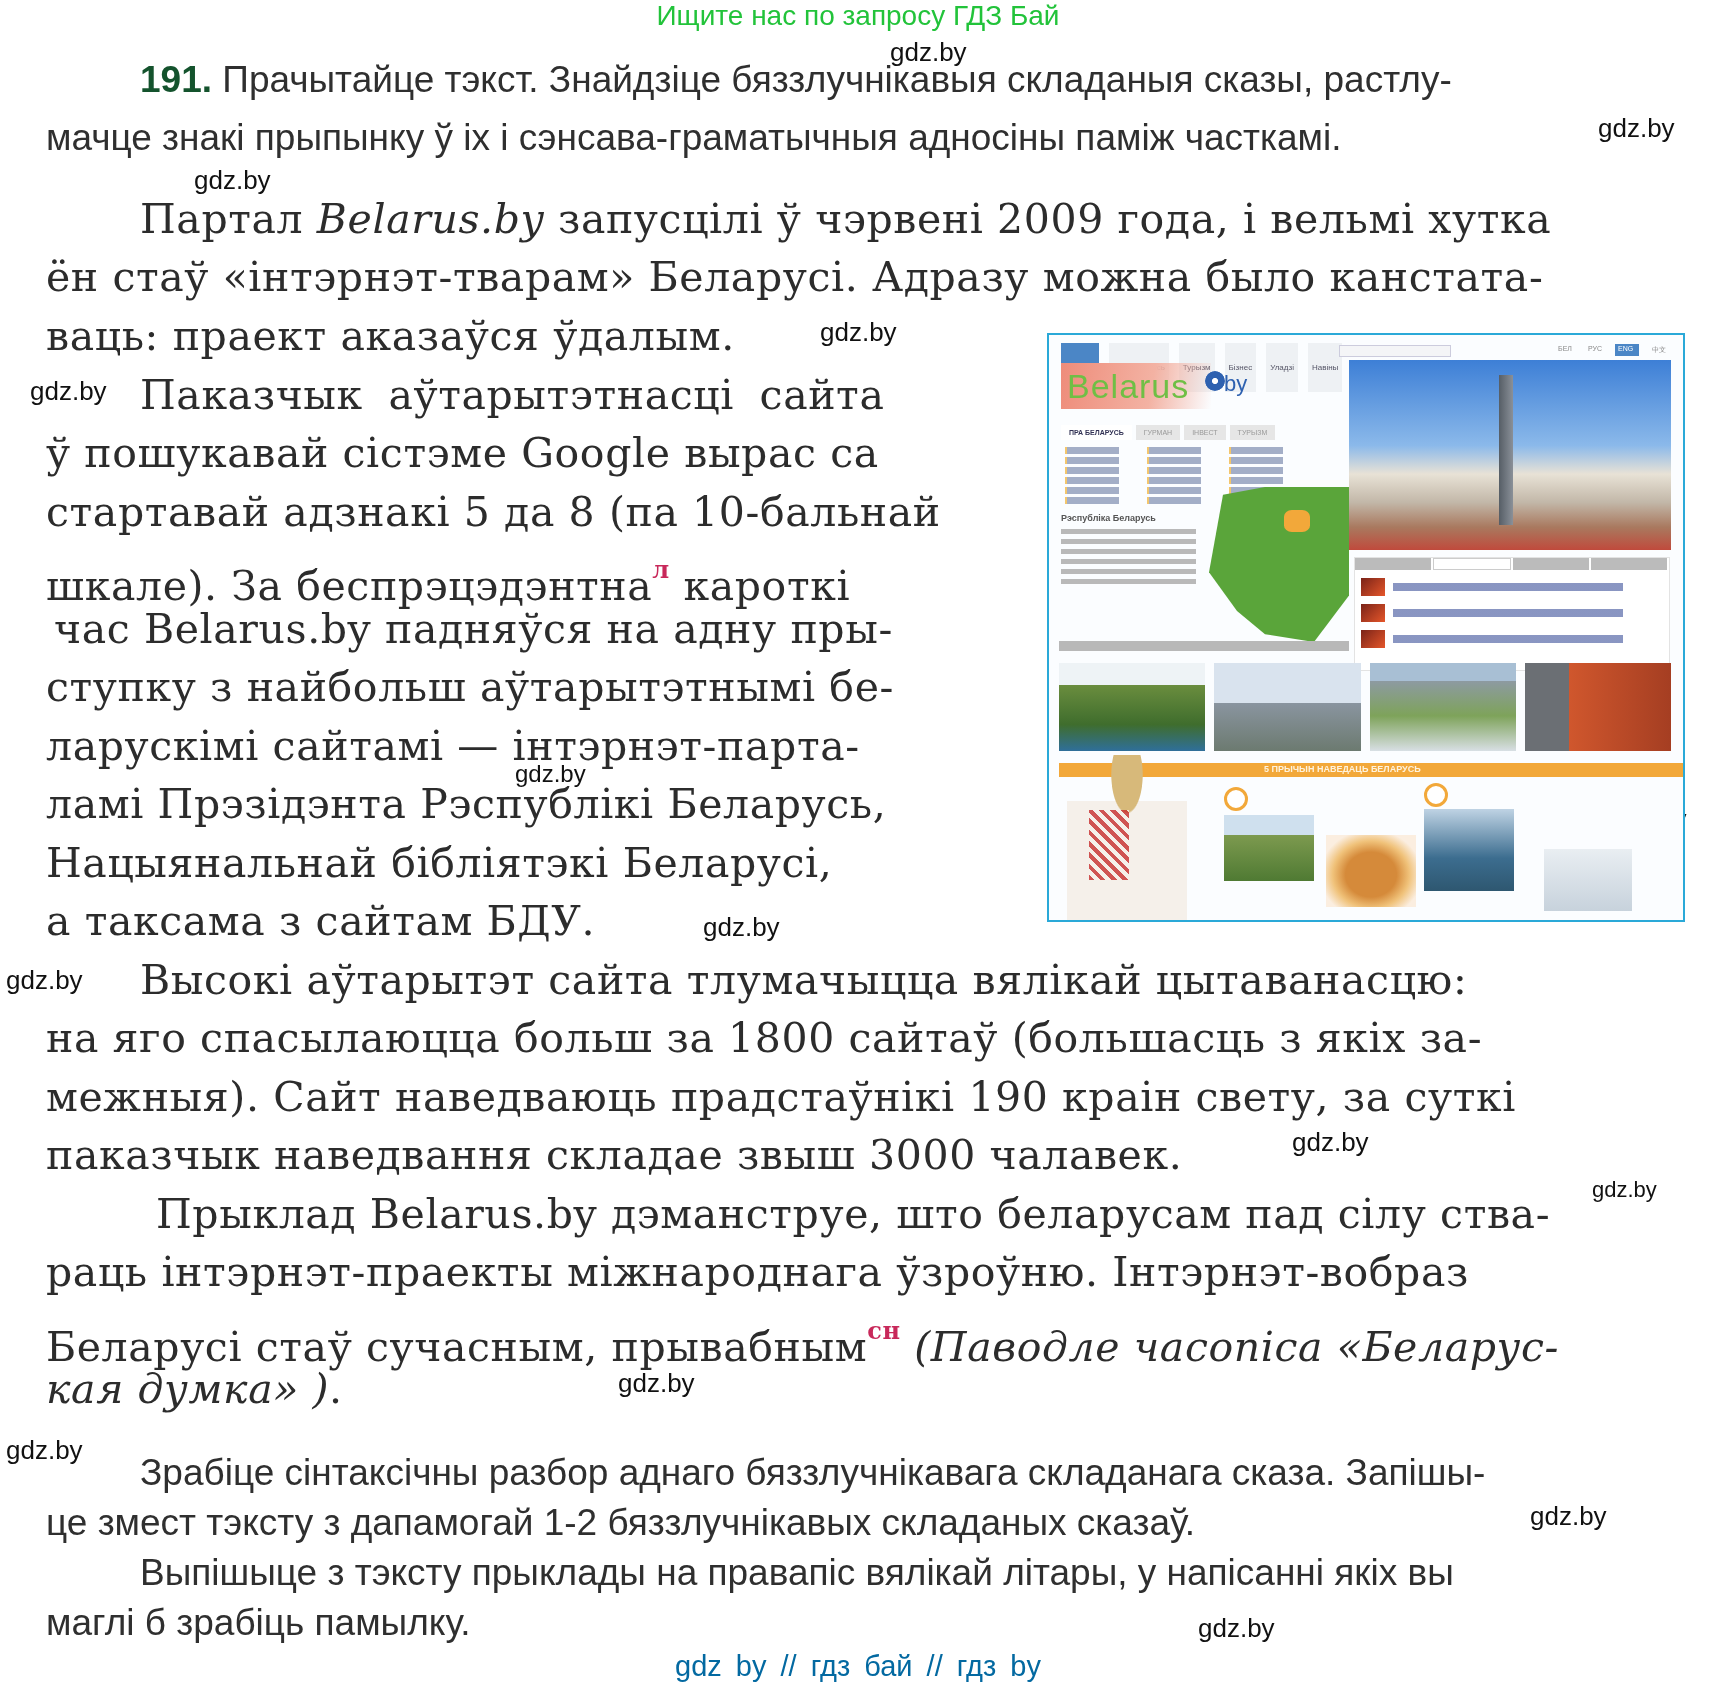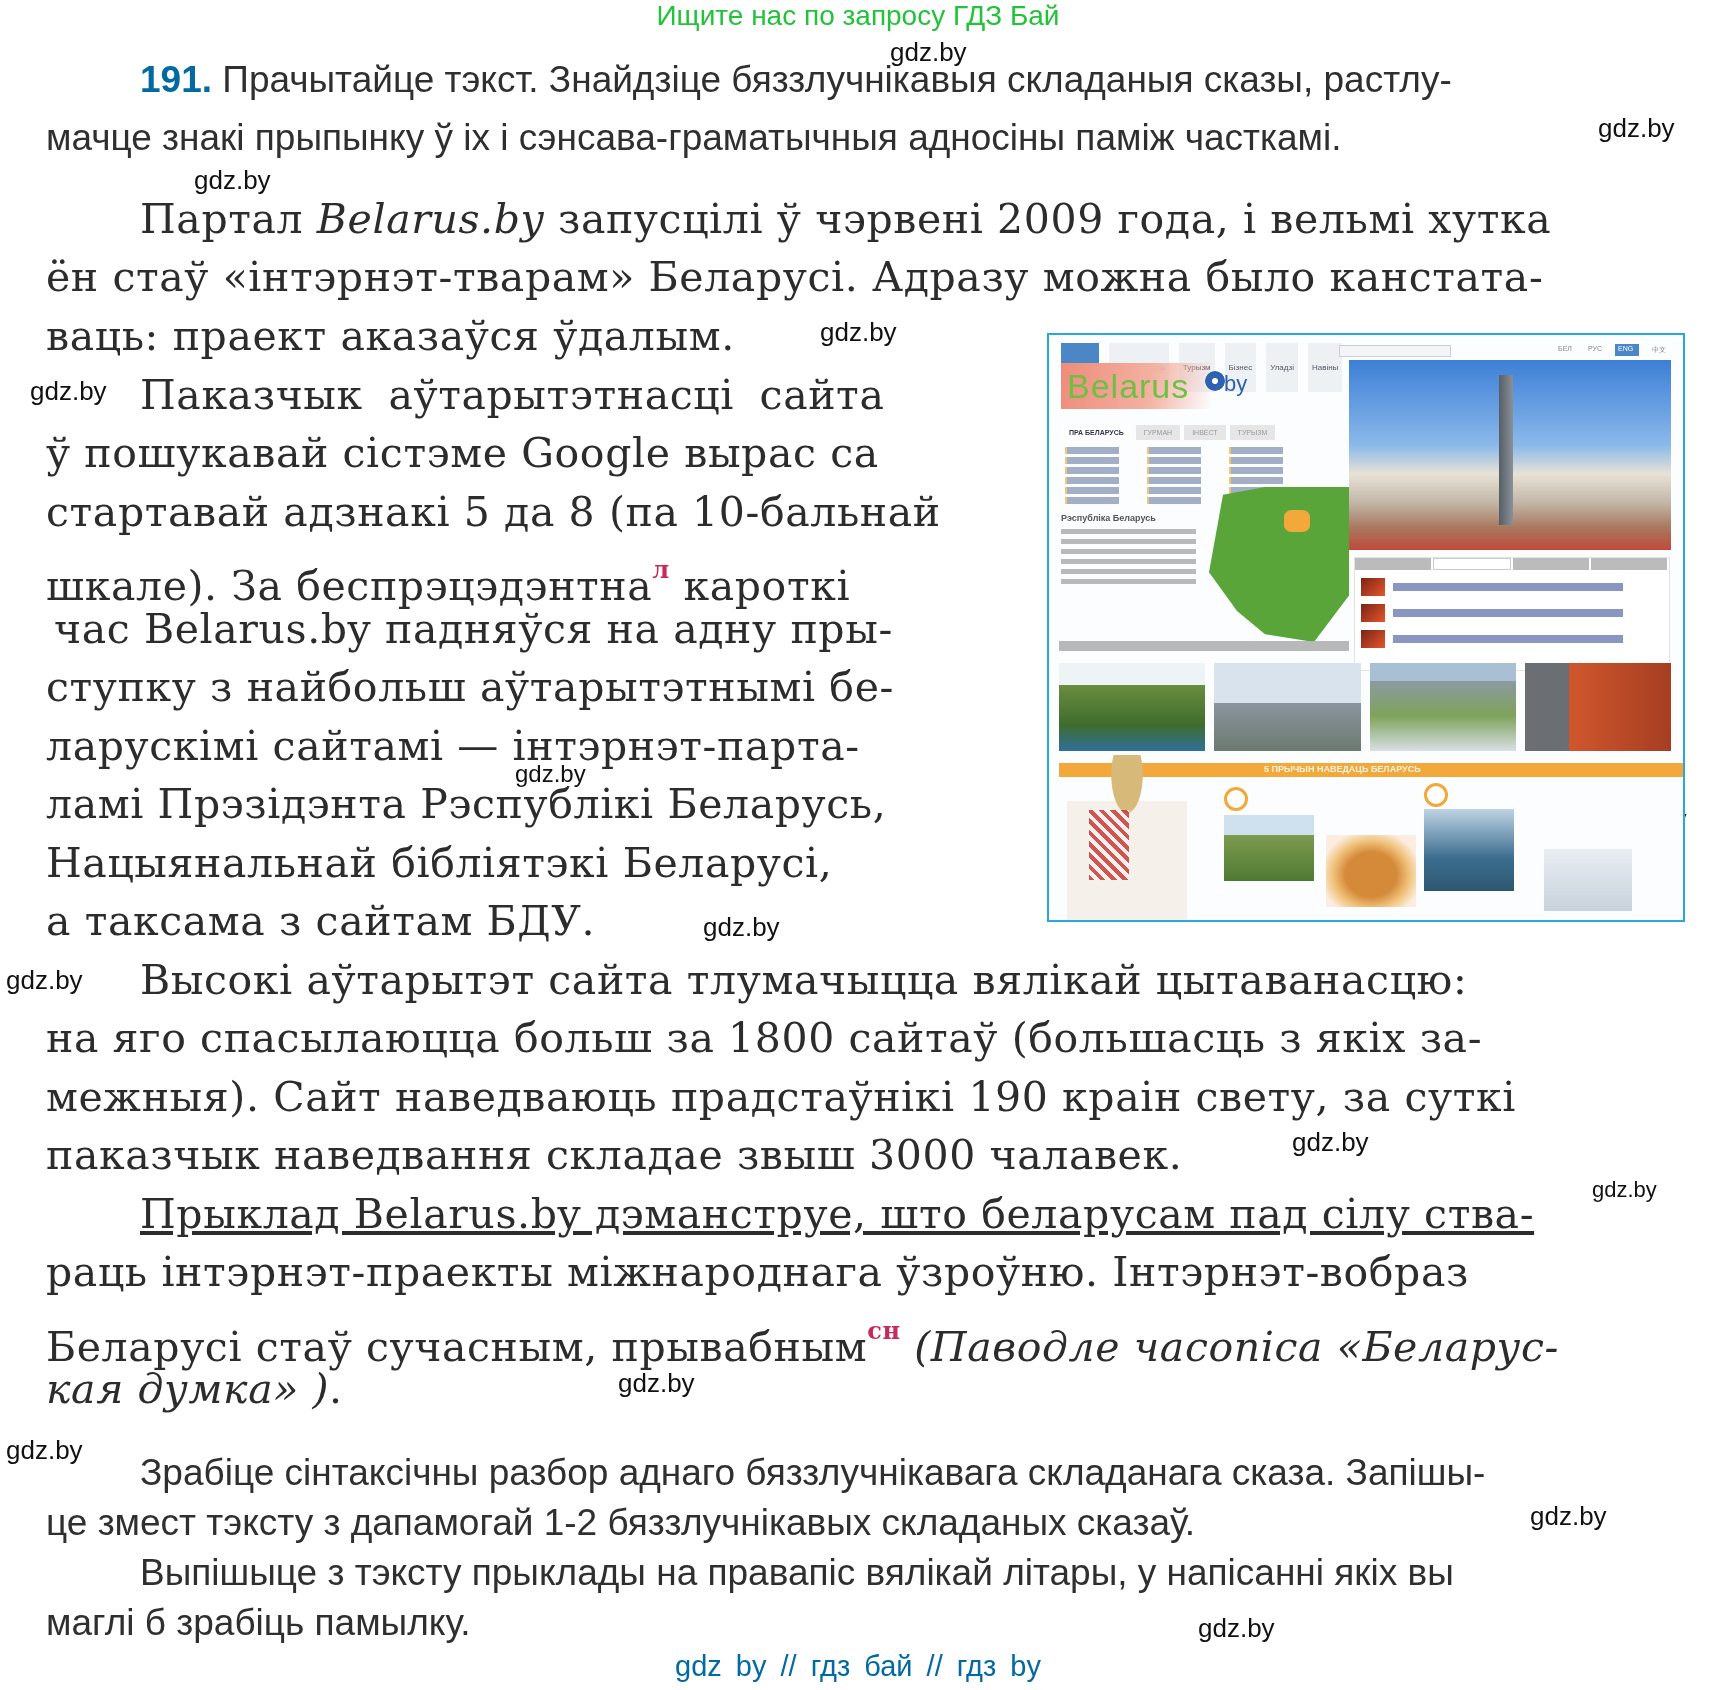--- a/index.html
+++ b/index.html
@@ -1,21 +1,21 @@
 <!DOCTYPE html>
 <html><head>
 <meta charset="utf-8">
 <style>
   html, body { margin:0; padding:0; background:#ffffff; }
   body { width:1716px; height:1690px; position:relative; overflow:hidden; color:#2b2b2b; }
   .abs { position:absolute; }
   .hdr { left:0; width:1716px; top:0; text-align:center; font-family:"Liberation Sans", sans-serif; font-size:28px; color:#22c33a; line-height:32px; }
   .wm { font-family:"Liberation Sans", sans-serif; font-size:26px; color:#111; line-height:28px; white-space:nowrap; }
   .task { font-family:"Liberation Sans", sans-serif; font-size:37px; color:#2f2f2f; line-height:56px; white-space:nowrap; }
-  .task .num { color:#0369a1; font-weight:bold; }
+  .task .num { color:#14532d; font-weight:bold; }
   .ser { font-family:"DejaVu Serif", serif; font-size:41px; color:#2c2c2c; line-height:58.5px; white-space:nowrap; letter-spacing:0.6px; }
   .ser i { font-style:italic; }
   .sup { color:#c8285a; font-size:24px; vertical-align:22px; font-weight:bold; }
   .q { font-family:"Liberation Sans", sans-serif; font-size:37px; color:#2f2f2f; line-height:50px; white-space:nowrap; }
   .foot { left:0; width:1716px; text-align:center; font-family:"Liberation Sans", sans-serif; font-size:29px; color:#0369a1; word-spacing:6px; }
 
   
   .shot { left:1047px; top:333px; width:634px; height:585px; border:2px solid #2aa9d8; background:#fbfdff; overflow:hidden; }
   .s-nav { position:absolute; left:12px; top:8px; display:flex; gap:10px; }
   .s-nav span { font-family:"Liberation Sans", sans-serif; font-size:8px; color:#556; padding:20px 4px; background:#eef1f4; }
@@ -111,21 +111,21 @@
 <div class="abs ser" style="left:46px; top:717px;">ларускімі сайтамі — інтэрнэт-парта-</div>
 <div class="abs ser" style="left:46px; top:775px;">ламі Прэзідэнта Рэспублікі Беларусь,</div>
 <div class="abs ser" style="left:46px; top:834px;">Нацыянальнай бібліятэкі Беларусі,</div>
 <div class="abs ser" style="left:46px; top:892px;">а таксама з сайтам БДУ.</div>
 
 <div class="abs ser" style="left:140px; top:951px;">Высокі аўтарытэт сайта тлумачыцца вялікай цытаванасцю:</div>
 <div class="abs ser" style="left:46px; top:1009px;">на яго спасылаюцца больш за 1800 сайтаў (большасць з якіх за-</div>
 <div class="abs ser" style="left:46px; top:1068px;">межныя). Сайт наведваюць прадстаўнікі 190 краін свету, за суткі</div>
 <div class="abs ser" style="left:46px; top:1126px;">паказчык наведвання складае звыш 3000 чалавек.</div>
 
-<div class="abs ser" style="left:140px; top:1185px;text-decoration:underline;">Прыклад Belarus.by дэманструе, што беларусам пад сілу ства-</div>
+<div class="abs ser" style="left:156px; top:1185px;">Прыклад Belarus.by дэманструе, што беларусам пад сілу ства-</div>
 <div class="abs ser" style="left:46px; top:1243px;">раць інтэрнэт-праекты міжнароднага ўзроўню. Інтэрнэт-вобраз</div>
 <div class="abs ser" style="left:46px; top:1302px;">
   <span>Беларусі стаў сучасным, прывабным</span><span class="sup">сн</span><i> (Паводле часопіса «Беларус-</i>
 </div>
 <div class="abs ser" style="left:46px; top:1360px;">
   <i>кая думка» )</i><span>.</span>
 </div>
 
 <div class="abs q" style="left:140px; top:1448px;">Зрабіце сінтаксічны разбор аднаго бяззлучнікавага складанага сказа. Запішы-</div>
 <div class="abs q" style="left:46px; top:1498px;">це змест тэксту з дапамогай 1-2 бяззлучнікавых складаных сказаў.</div>

